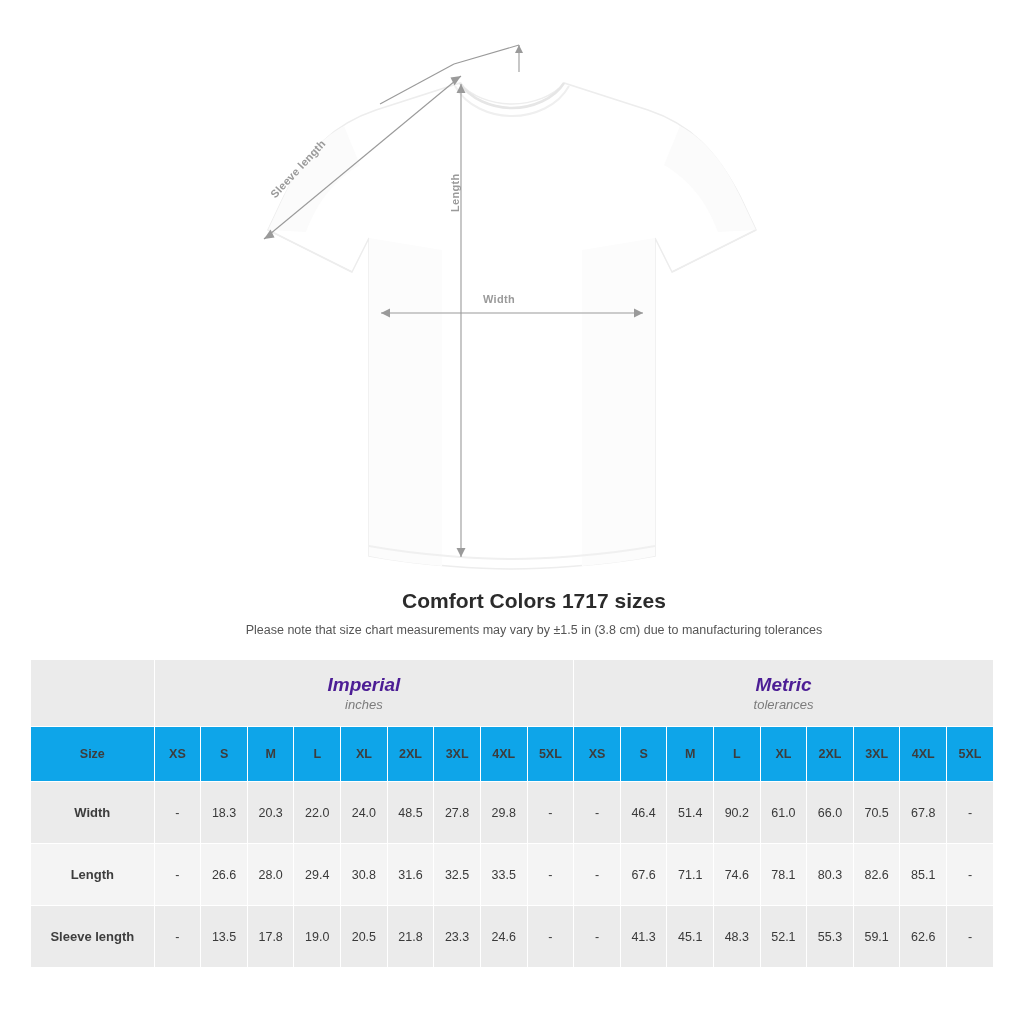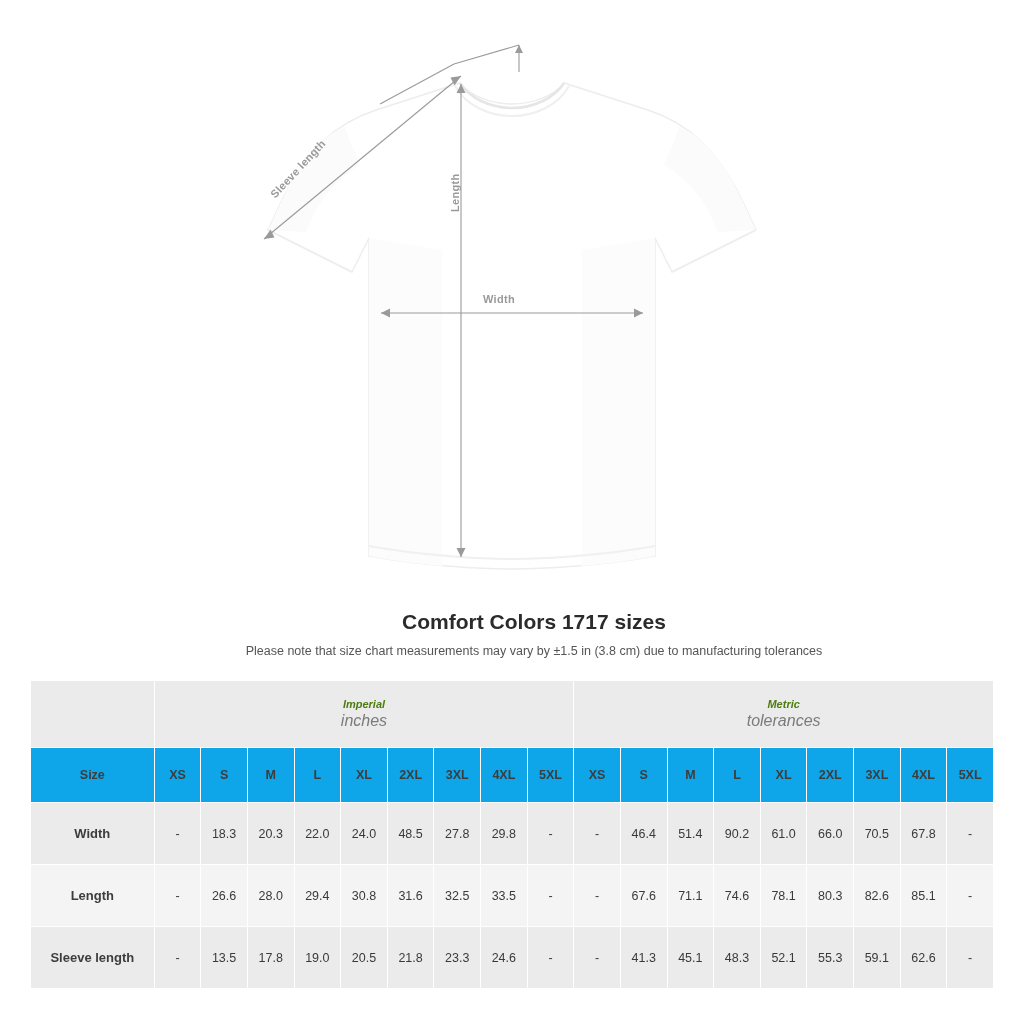--- a/index.html
+++ b/index.html
@@ -48,21 +48,21 @@
   #label-sleeve {
     left: 268px;
     top: 192px;
     transform: rotate(-47deg);
     transform-origin: left top;
   }
 
   
   .title-block {
     text-align: center;
-    margin-top: 30px;
+    margin-top: 9px;
     padding-left: 44px;
   }
   .chart-title {
     font-size: 21px;
     font-weight: bold;
     color: #2b2b2b;
     margin: 0 0 10px 0;
   }
   .chart-note {
     font-size: 12.5px;
@@ -84,29 +84,29 @@
     text-align: center;
     vertical-align: middle;
     font-weight: normal;
   }
   .unit-head {
     background: #ebebeb;
     height: 66px;
     padding: 0;
   }
   .unit-head .u-name {
-    font-size: 11px;
+    font-size: 19px;
     font-style: italic;
     font-weight: bold;
-    color: #4d7c0f;
+    color: #4c1d95;
     display: block;
     line-height: 1.15;
   }
   .unit-head .u-sub {
-    font-size: 16px;
+    font-size: 13px;
     font-style: italic;
     color: #7b7b7b;
     display: block;
     margin-top: 2px;
   }
   .size-row td {
     background: #0ea5e9;
     height: 52px;
     font-size: 12.5px;
     font-weight: bold;

